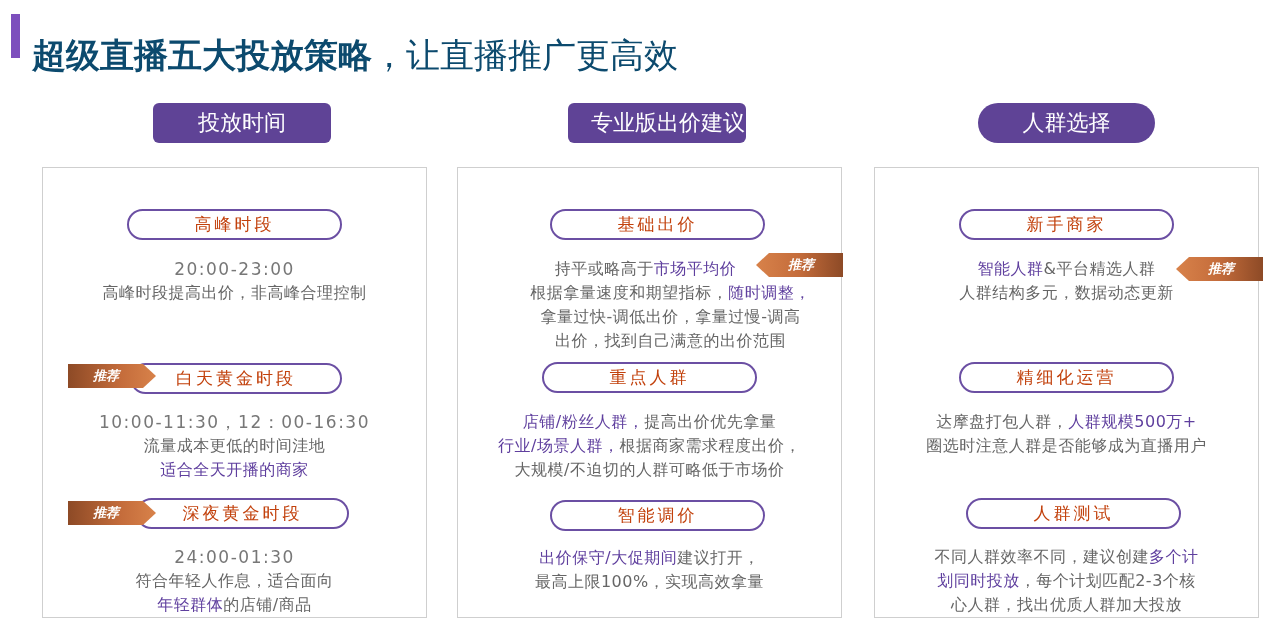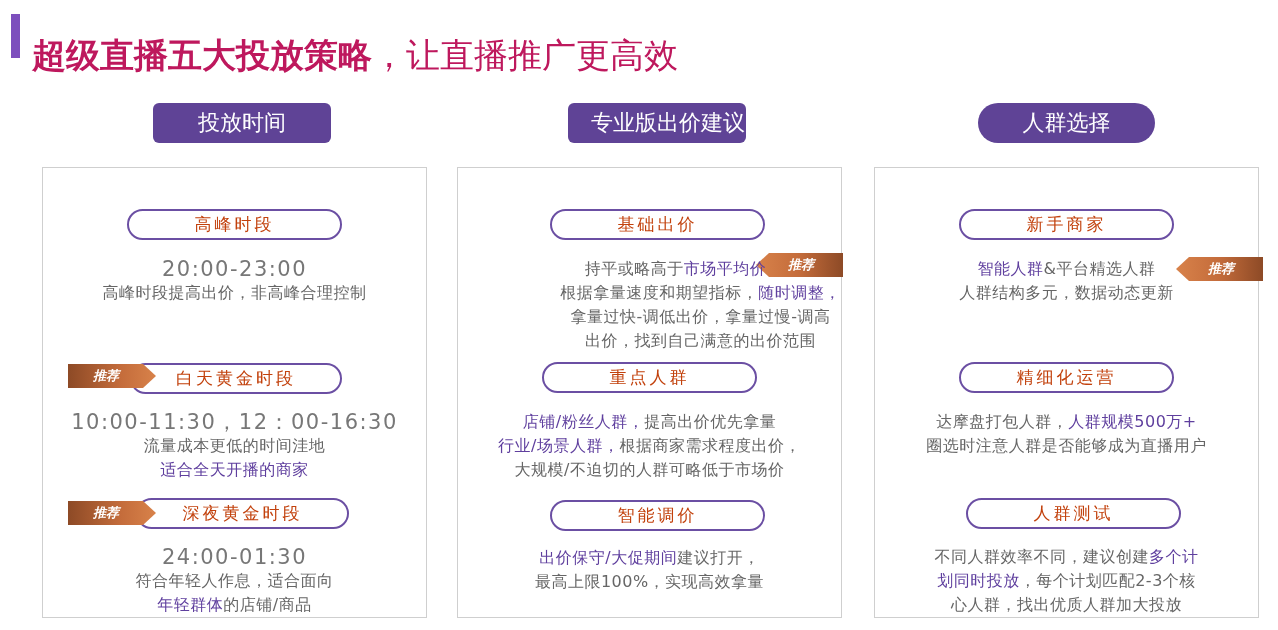--- a/index.html
+++ b/index.html
@@ -1,42 +1,42 @@
 <!DOCTYPE html>
 <html><head>
 <meta charset="utf-8">
 <style>
   * { box-sizing: border-box; margin: 0; padding: 0; }
   html, body { width: 1278px; height: 630px; background: #ffffff; overflow: hidden; }
   body { position: relative; font-family: "DejaVu Sans", "Liberation Sans", sans-serif; color: #555555; }
 
   .title-wrap { position: absolute; left: 11px; top: 12px; height: 48px; display: flex; align-items: center; }
   .title-bar { width: 9px; height: 44px; background: #7d4fbd; margin-right: 12px; }
-  .title { font-size: 34px; font-weight: bold; color: #be185d; letter-spacing: 0px; white-space: nowrap; margin-top: 40px; }
+  .title { font-size: 34px; font-weight: bold; color: #0c4a6e; letter-spacing: 0px; white-space: nowrap; margin-top: 40px; }
   .title .light { font-weight: normal; }
   .col-header {
     position: absolute; top: 103px; height: 40px;
     background: #5f4396; border-radius: 6px; color: #ffffff;
     font-size: 22px; display: flex; align-items: center; justify-content: center;
     white-space: nowrap;
   }
   .panel {
     position: absolute; top: 167px; height: 451px;
     border: 1.5px solid #cfcfcf; background: #ffffff;
   }
 
   .pill {
     position: absolute; height: 31px; border: 2px solid #6b4fa3; border-radius: 16px;
     background: #ffffff; color: #c2410c; font-size: 17px; letter-spacing: 3px;
     display: flex; align-items: center; justify-content: center; white-space: nowrap;
   }
 
   .text-block { position: absolute; text-align: center; font-size: 16px; line-height: 24px; color: #666666; white-space: nowrap; letter-spacing: 0.5px; }
   .text-block .hl { color: #5f3f9e; }
-  .text-block .time { font-size: 21px; letter-spacing: 1.5px; color: #777777; }
+  .text-block .time { font-size: 17px; letter-spacing: 1.5px; color: #777777; }
 
   .badge-left {
     position: absolute; height: 24px; width: 88px;
     background: linear-gradient(90deg, #8d4a26 0%, #c46c3b 60%, #d8824a 100%);
     clip-path: polygon(0 0, 75px 0, 88px 50%, 75px 100%, 0 100%);
     color: #ffffff; font-size: 13px; font-weight: bold; font-style: italic;
     display: flex; align-items: center; padding-left: 25px;
   }
   .badge-right {
     position: absolute; height: 24px; width: 87px;
@@ -79,21 +79,21 @@
   <div class="time"><span>24:00-01:30</span></div>
   <div><span>符合年轻人作息，适合面向</span></div>
   <div><span class="hl">年轻群体</span><span>的店铺/商品</span></div>
 </div>
 
 <div class="col-header" style="left:568px; width:178px;padding-left:22px;">专业版出价建议</div>
 <div class="panel" style="left:457px; width:385px;"></div>
 
 <div class="pill" style="left:550px; top:209px; width:215px;">基础出价</div>
 <div class="badge-right" style="left:756px; top:253px;">推荐</div>
-<div class="text-block" style="left:473px; width:455px; top:257px;">
+<div class="text-block" style="left:443px; width:455px; top:257px;">
   <div style="padding-right:50px;"><span>持平或略高于</span><span class="hl">市场平均价</span></div>
   <div><span>根据拿量速度和期望指标，</span><span class="hl">随时调整，</span></div>
   <div><span>拿量过快-调低出价，拿量过慢-调高</span></div>
   <div><span>出价，找到自己满意的出价范围</span></div>
 </div>
 
 <div class="pill" style="left:542px; top:362px; width:215px;">重点人群</div>
 <div class="text-block" style="left:457px; width:385px; top:410px;">
   <div><span class="hl">店铺/粉丝人群，</span><span>提高出价优先拿量</span></div>
   <div><span class="hl">行业/场景人群，</span><span>根据商家需求程度出价，</span></div>

